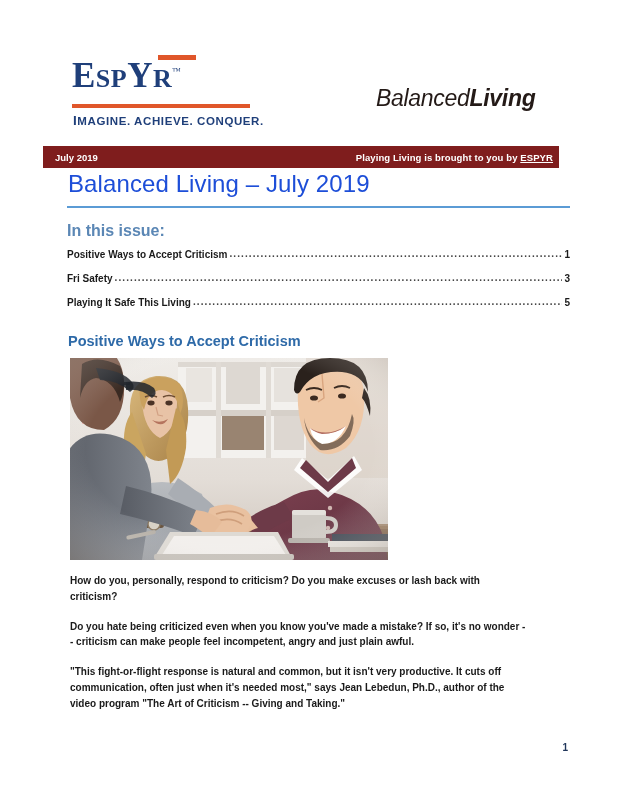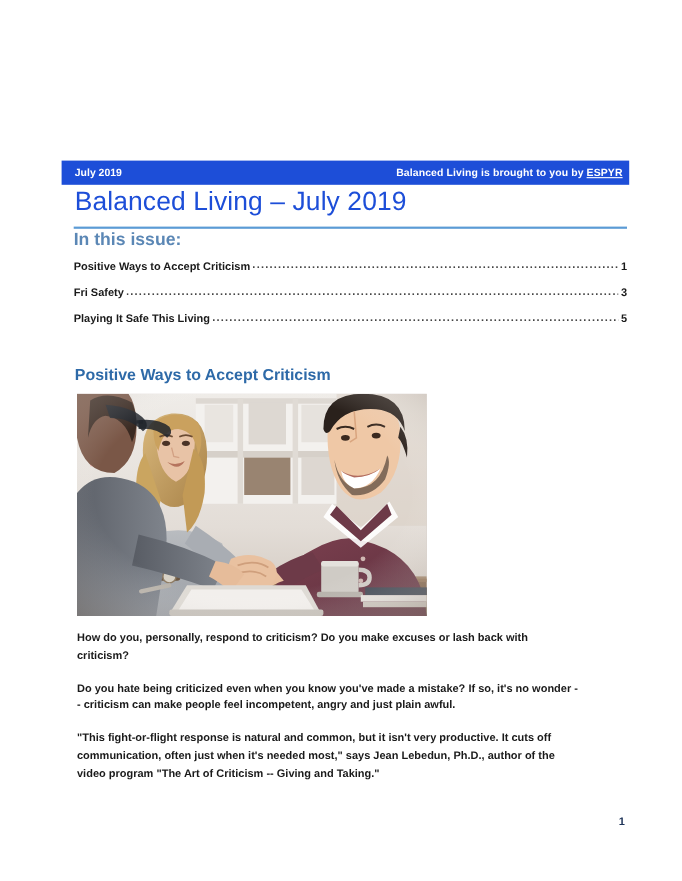--- a/index.html
+++ b/index.html
@@ -92,25 +92,25 @@
     font-size: 23px;
     color: #241a17;
     letter-spacing: -0.3px;
     white-space: nowrap;
   }
   .bl-logo b { font-weight: bold; }
 
   
   .strip {
     position: absolute;
-    left: 56px;
+    left: 43px;
     top: 146px;
     width: 516px;
     height: 22px;
-    background: #1d4ed8;
+    background: #7f1d1d;
     color: #ffffff;
     font-size: 9.5px;
     font-weight: bold;
     display: flex;
     align-items: center;
     justify-content: space-between;
     box-sizing: border-box;
     padding: 0 6px 0 12px;
   }
   .strip .right-txt { letter-spacing: 0.1px; }
@@ -133,21 +133,21 @@
     top: 206px;
     width: 503px;
     height: 2px;
     background: #5b9bd5;
   }
 
   
   .toc {
     position: absolute;
     left: 67px;
-    top: 210px;
+    top: 222px;
     width: 503px;
   }
   .toc-heading {
     font-size: 16px;
     color: #5b87b5;
     font-weight: bold;
     margin-bottom: 9px;
   }
   .toc-row {
     display: flex;
@@ -215,24 +215,38 @@
     font-size: 10px;
     font-weight: bold;
     color: #20365a;
   }
 </style>
 </head>
 <body>
 
 <div class="page">
 
+  <div class="masthead">
+
+    <div class="logo-block">
+      <div class="logo-wordmark">
+        <span class="logo-ybar"></span>
+        <span class="cap">E</span><span class="sc">SP</span><span class="cap">Y</span><span class="sc">R</span><span class="tm">™</span>
+      </div>
+      <div class="logo-rule"></div>
+      <div class="logo-tagline"><span class="lead">I</span><span>MAGINE. ACHIEVE. CONQUER.</span></div>
+    </div>
+
+    <div class="bl-logo"><span>Balanced</span><b>Living</b></div>
+
+  </div>
 
   <div class="strip">
     <span>July 2019</span>
-    <span class="right-txt"><span>Balanced Living is brought to you by </span><span class="u">ESPYR</span></span>
+    <span class="right-txt"><span>Playing Living is brought to you by </span><span class="u">ESPYR</span></span>
   </div>
 
   <div class="doc-title">Balanced Living – July 2019</div>
   <div class="title-rule"></div>
 
   <div class="toc">
     <div class="toc-heading">In this issue:</div>
 
     <div class="toc-row">
       <span class="toc-label">Positive Ways to Accept Criticism</span>

